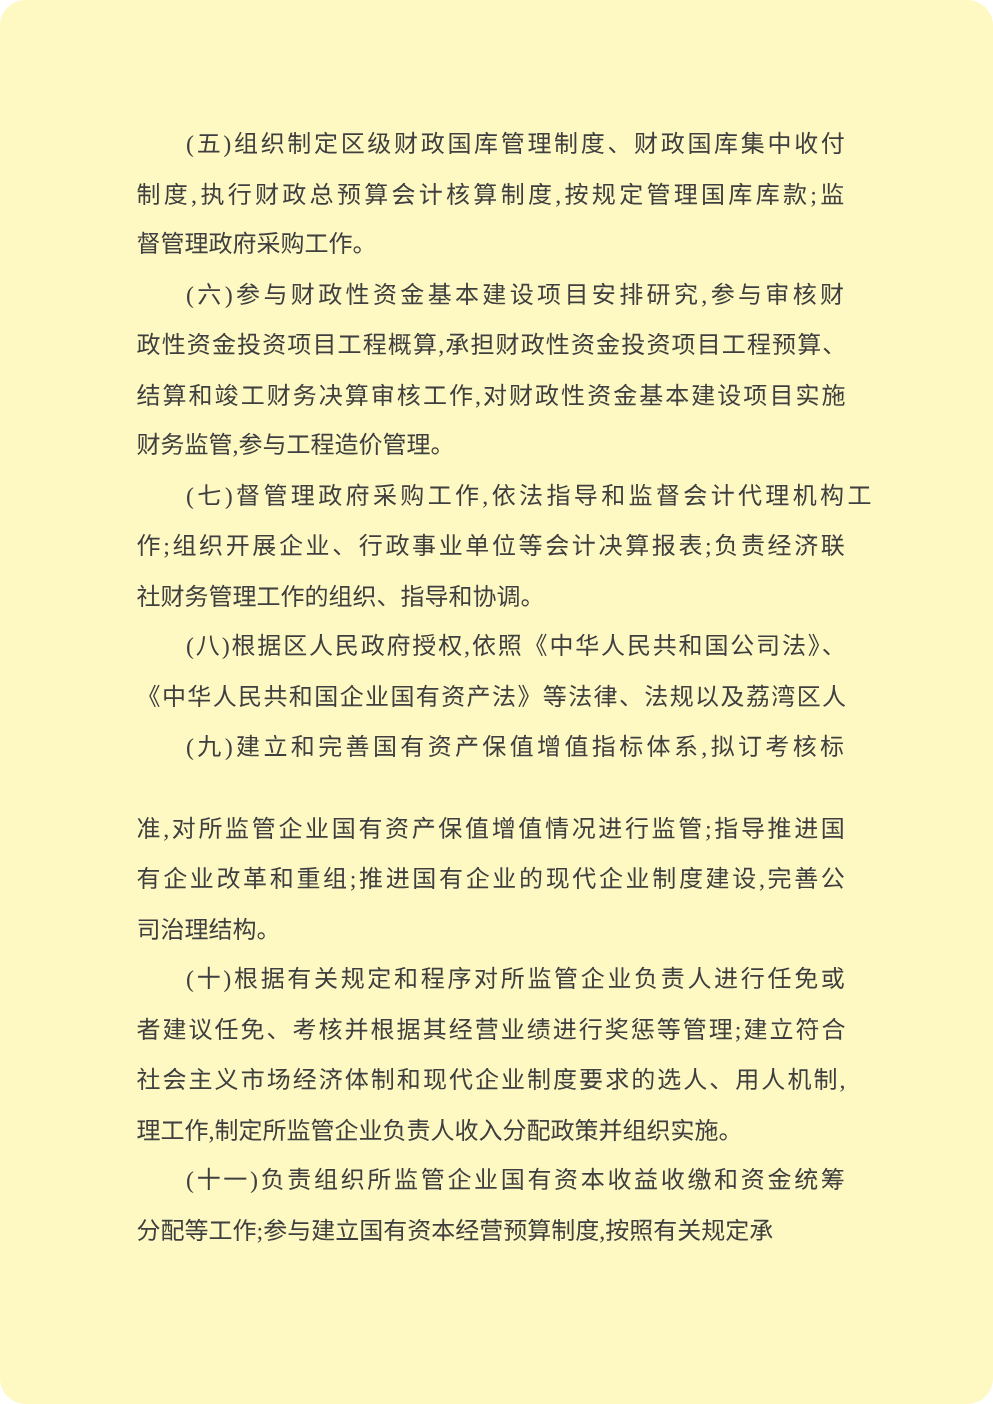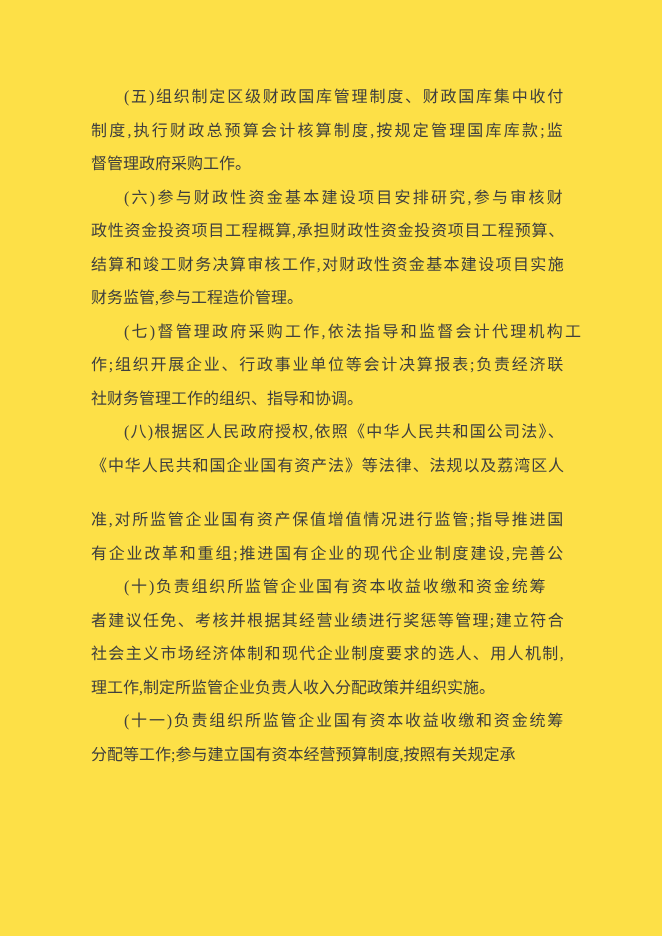--- a/index.html
+++ b/index.html
@@ -41,21 +41,21 @@
     padding-left: 33px; 
   }
   .line-text {
     display: inline-block;
     white-space: pre;
   }
 </style>
 </head>
 <body>
 
-<div class="page" style="background: #fde047;">
+<div class="page" style="background: #fef9c3; border-radius: 17px;">
   <div class="doc-body" style="color: rgb(63, 63, 63);">
       <div class="para">
         <div class="line first" style="letter-spacing: 1.782px;"><span class="line-text">(五)组织制定区级财政国库管理制度、财政国库集中收付</span></div>
         <div class="line" style="letter-spacing: 2.198px;"><span class="line-text">制度,执行财政总预算会计核算制度,按规定管理国库库款;监</span></div>
         <div class="line lastline"><span class="line-text">督管理政府采购工作。</span></div>
       </div>
       <div class="para">
         <div class="line first" style="letter-spacing: 2.243px;"><span class="line-text">(六)参与财政性资金基本建设项目安排研究,参与审核财</span></div>
         <div class="line" style="letter-spacing: 0.758px; text-align: center;"><span class="line-text">政性资金投资项目工程概算,承担财政性资金投资项目工程预算、</span></div>
         <div class="line" style="letter-spacing: 1.357px;"><span class="line-text">结算和竣工财务决算审核工作,对财政性资金基本建设项目实施</span></div>
@@ -64,25 +64,27 @@
       <div class="para">
         <div class="line first" style="letter-spacing: 2.243px;"><span class="line-text">(七)督管理政府采购工作,依法指导和监督会计代理机构工</span></div>
         <div class="line" style="letter-spacing: 1.753px;"><span class="line-text">作;组织开展企业、行政事业单位等会计决算报表;负责经济联</span></div>
         <div class="line lastline"><span class="line-text">社财务管理工作的组织、指导和协调。</span></div>
       </div>
       <div class="para">
         <div class="line first" style="letter-spacing: 1.226px;"><span class="line-text">(八)根据区人民政府授权,依照《中华人民共和国公司法》、</span></div>
         <div class="line" style="letter-spacing: 0.928px;"><span class="line-text">《中华人民共和国企业国有资产法》等法律、法规以及荔湾区人</span></div>
       </div>
       <div class="para">
+        <div class="line first" style="letter-spacing: 2.243px;"><span class="line-text">(九)建立和完善国有资产保值增值指标体系,拟订考核标</span></div>
         <div class="line" style="letter-spacing: 1.77px; margin-top: 21px;"><span class="line-text">准,对所监管企业国有资产保值增值情况进行监管;指导推进国</span></div>
         <div class="line" style="letter-spacing: 1.77px;"><span class="line-text">有企业改革和重组;推进国有企业的现代企业制度建设,完善公</span></div>
+        <div class="line lastline"><span class="line-text">司治理结构。</span></div>
       </div>
       <div class="para">
-        <div class="line first" style="letter-spacing: 1.782px;"><span class="line-text">(十)负责组织所监管企业国有资本收益收缴和资金统筹</span></div>
+        <div class="line first" style="letter-spacing: 1.782px;"><span class="line-text">(十)根据有关规定和程序对所监管企业负责人进行任免或</span></div>
         <div class="line" style="letter-spacing: 1.341px;"><span class="line-text">者建议任免、考核并根据其经营业绩进行奖惩等管理;建立符合</span></div>
         <div class="line" style="letter-spacing: 1.357px;"><span class="line-text">社会主义市场经济体制和现代企业制度要求的选人、用人机制,</span></div>
         <div class="line lastline"><span class="line-text">理工作,制定所监管企业负责人收入分配政策并组织实施。</span></div>
       </div>
       <div class="para">
         <div class="line first" style="letter-spacing: 1.782px;"><span class="line-text">(十一)负责组织所监管企业国有资本收益收缴和资金统筹</span></div>
         <div class="line lastline"><span class="line-text">分配等工作;参与建立国有资本经营预算制度,按照有关规定承</span></div>
       </div>
     </div>
 </div>

